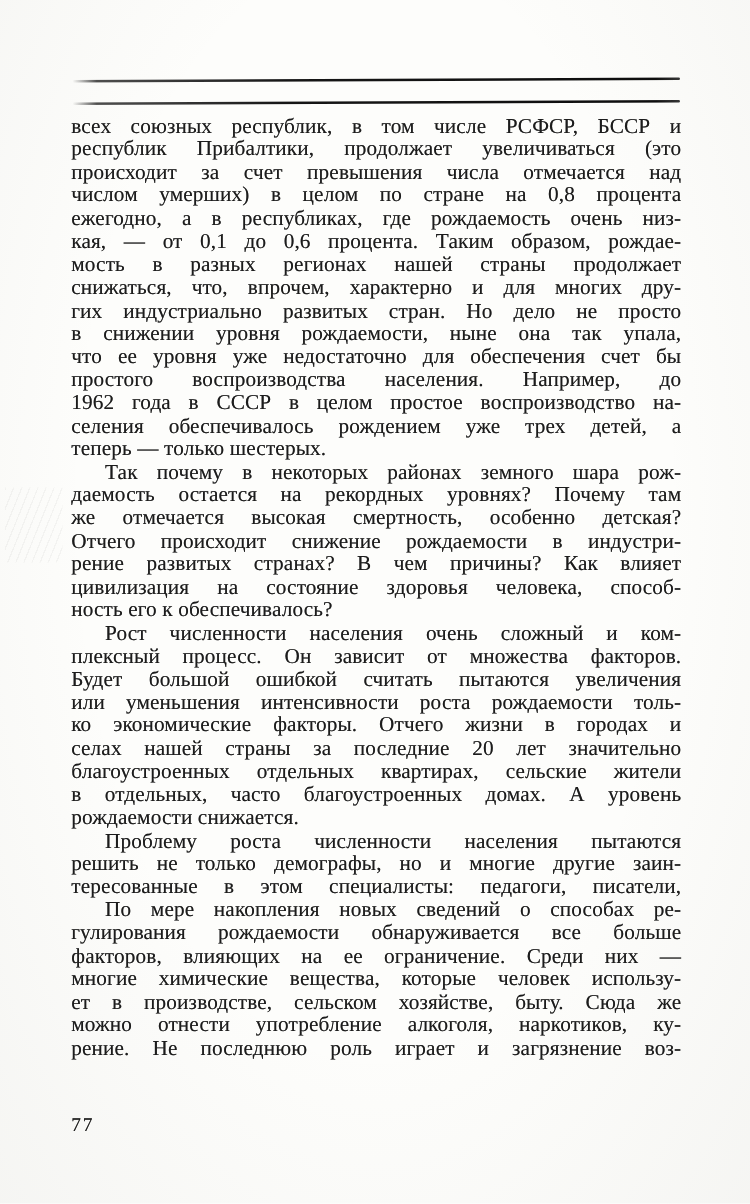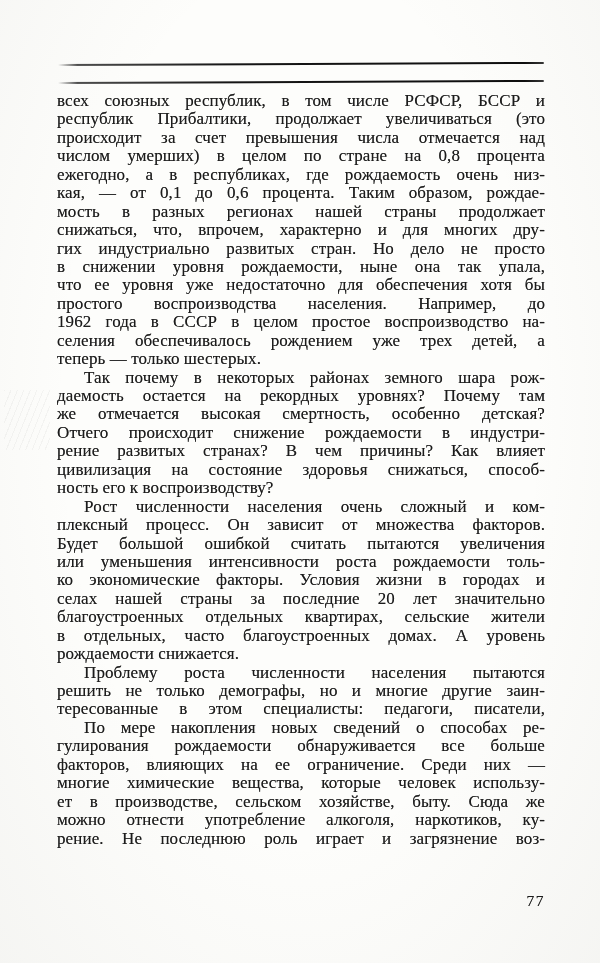--- a/index.html
+++ b/index.html
@@ -65,21 +65,21 @@
     white-space: nowrap;
   }
   .line.indent { text-indent: 27px; }
   .line.endline { text-align-last: left; }
 
   .page-number {
     position: absolute;
     left: 57px;
     top: 892px;
     width: 488px;
-    text-align: right;
+    text-align: left;
     font-size: 15.5px;
     letter-spacing: 1.5px;
     text-shadow: 0 0 0.45px rgba(10,10,10,0.55);
   }
 </style>
 </head>
 <body>
 
 <div class="sheet">
   <div class="rule rule-1"></div>
@@ -89,41 +89,41 @@
         <div class="line">всех союзных республик, в том числе РСФСР, БССР и</div>
         <div class="line">республик Прибалтики, продолжает увеличиваться (это</div>
         <div class="line">происходит за счет превышения числа отмечается над</div>
         <div class="line">числом умерших) в целом по стране на 0,8 процента</div>
         <div class="line">ежегодно, а в республиках, где рождаемость очень низ-</div>
         <div class="line">кая, — от 0,1 до 0,6 процента. Таким образом, рождае-</div>
         <div class="line">мость в разных регионах нашей страны продолжает</div>
         <div class="line">снижаться, что, впрочем, характерно и для многих дру-</div>
         <div class="line">гих индустриально развитых стран. Но дело не просто</div>
         <div class="line">в снижении уровня рождаемости, ныне она так упала,</div>
-        <div class="line">что ее уровня уже недостаточно для обеспечения хотя бы</div>
+        <div class="line">что ее уровня уже недостаточно для обеспечения счет бы</div>
         <div class="line">простого воспроизводства населения. Например, до</div>
         <div class="line">1962 года в СССР в целом простое воспроизводство на-</div>
         <div class="line">селения обеспечивалось рождением уже трех детей, а</div>
         <div class="line endline">теперь — только шестерых.</div>
       </div>
       <div class="paragraph">
         <div class="line indent">Так почему в некоторых районах земного шара рож-</div>
         <div class="line">даемость остается на рекордных уровнях? Почему там</div>
         <div class="line">же отмечается высокая смертность, особенно детская?</div>
         <div class="line">Отчего происходит снижение рождаемости в индустри-</div>
         <div class="line">рение развитых странах? В чем причины? Как влияет</div>
-        <div class="line">цивилизация на состояние здоровья снижаться, способ-</div>
-        <div class="line endline">ность его к воспроизводству?</div>
+        <div class="line">цивилизация на состояние здоровья человека, способ-</div>
+        <div class="line endline">ность его к обеспечивалось?</div>
       </div>
       <div class="paragraph">
         <div class="line indent">Рост численности населения очень сложный и ком-</div>
         <div class="line">плексный процесс. Он зависит от множества факторов.</div>
         <div class="line">Будет большой ошибкой считать пытаются увеличения</div>
         <div class="line">или уменьшения интенсивности роста рождаемости толь-</div>
-        <div class="line">ко экономические факторы. Условия жизни в городах и</div>
+        <div class="line">ко экономические факторы. Отчего жизни в городах и</div>
         <div class="line">селах нашей страны за последние 20 лет значительно</div>
         <div class="line">благоустроенных отдельных квартирах, сельские жители</div>
         <div class="line">в отдельных, часто благоустроенных домах. А уровень</div>
         <div class="line endline">рождаемости снижается.</div>
       </div>
       <div class="paragraph">
         <div class="line indent">Проблему роста численности населения пытаются</div>
         <div class="line">решить не только демографы, но и многие другие заин-</div>
         <div class="line">тересованные в этом специалисты: педагоги, писатели,</div>
       </div>

